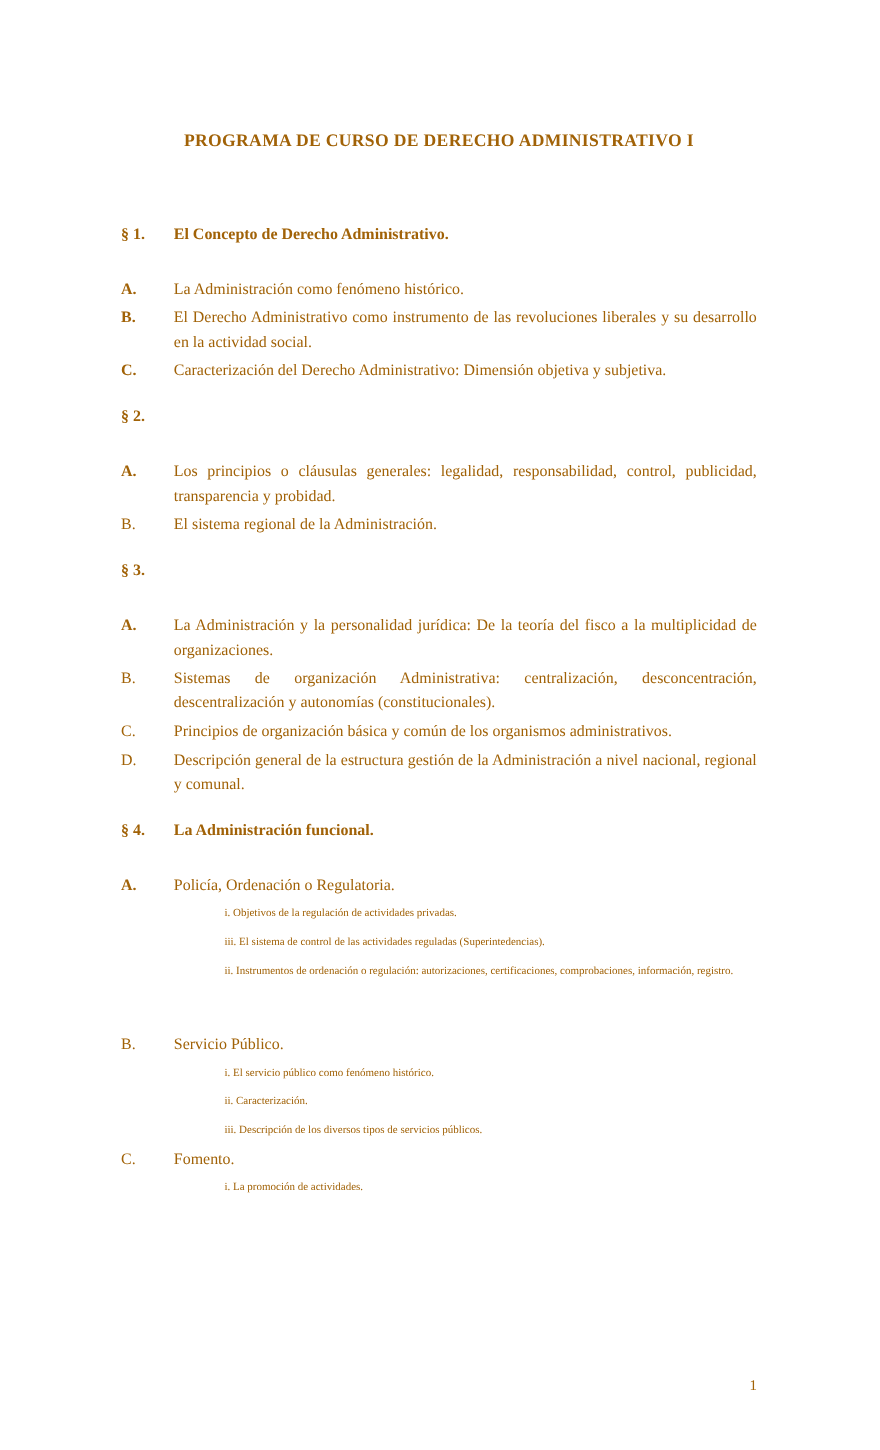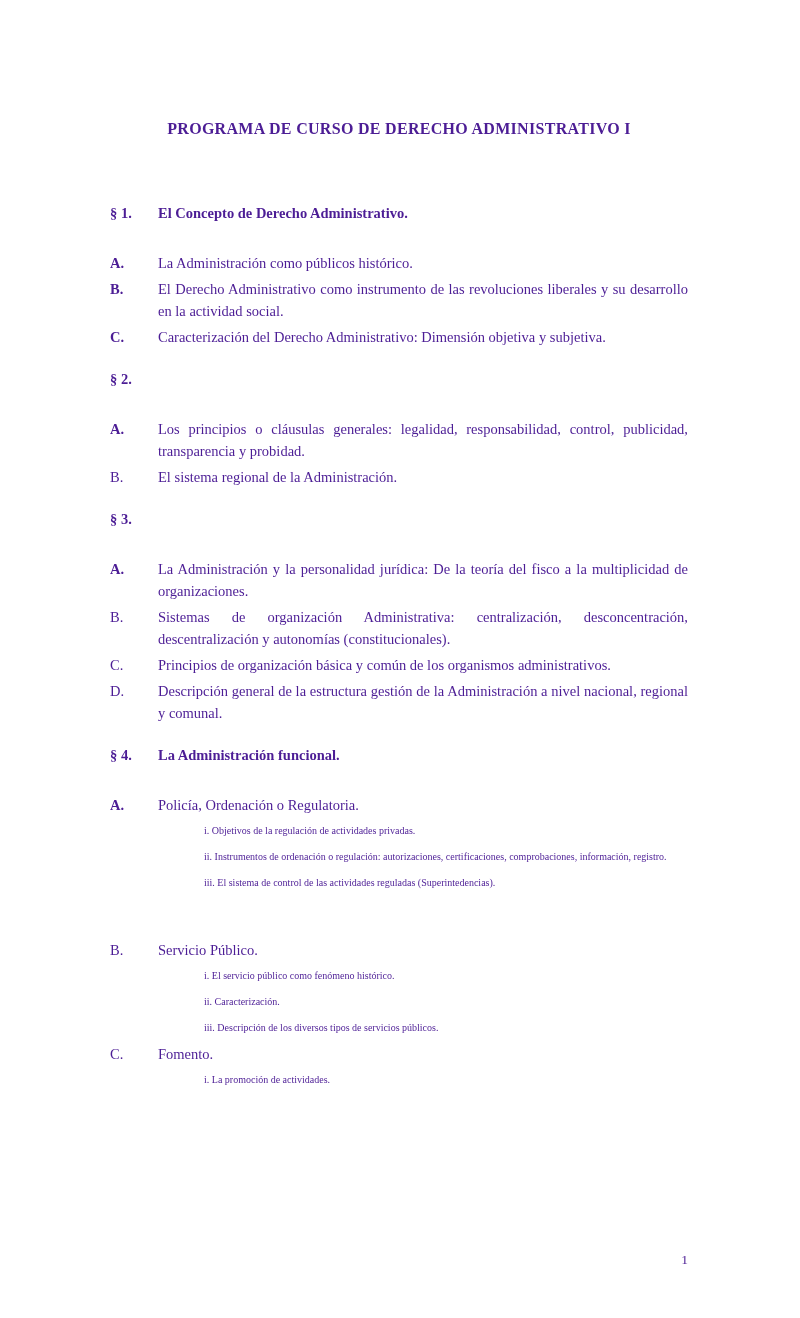--- a/index.html
+++ b/index.html
@@ -5,21 +5,21 @@
   html, body { margin: 0; padding: 0; background: #ffffff; }
   .page {
     position: relative;
     width: 800px;
     height: 1318px;
     box-sizing: border-box;
     padding: 118px 112px 0 110px;
     background: #ffffff;
     overflow: hidden;
     font-family: "Liberation Serif", "DejaVu Serif", serif;
-    color: #4c1d95;
+    color: #a16207;
   }
   .doc-title {
     font-size: 16px;
     font-weight: bold;
     text-align: center;
     line-height: 22px;
     letter-spacing: 0.3px;
     margin: 0 0 62px 0;
   }
   .section-heading {
@@ -72,21 +72,21 @@
   <h1 class="doc-title">PROGRAMA DE CURSO DE DERECHO ADMINISTRATIVO I</h1>
 
   <main id="blocks">
       <section class="section">
         <h2 class="section-heading">
           <span class="heading-number">§ 1.</span>
           <span class="heading-title">El Concepto de Derecho Administrativo.</span>
         </h2>
         <div class="item">
           <span class="item-marker bold">A.</span>
-          <p class="item-text">La Administración como públicos histórico.</p>
+          <p class="item-text">La Administración como fenómeno histórico.</p>
         </div>
         <div class="item">
           <span class="item-marker bold">B.</span>
           <p class="item-text">El Derecho Administrativo como instrumento de las revoluciones liberales y su desarrollo en la actividad social.</p>
         </div>
         <div class="item">
           <span class="item-marker bold">C.</span>
           <p class="item-text">Caracterización del Derecho Administrativo: Dimensión objetiva y subjetiva.</p>
         </div>
       </section>
@@ -127,22 +127,22 @@
       <section class="section">
         <h2 class="section-heading">
           <span class="heading-number">§ 4.</span>
           <span class="heading-title">La Administración funcional.</span>
         </h2>
         <div class="item">
           <span class="item-marker bold">A.</span>
           <p class="item-text">Policía, Ordenación o Regulatoria.</p>
         </div>
         <p class="subitem"><span>i.</span> <span>Objetivos de la regulación de actividades privadas.</span></p>
+        <p class="subitem"><span>iii.</span> <span>El sistema de control de las actividades reguladas (Superintedencias).</span></p>
         <p class="subitem"><span>ii.</span> <span>Instrumentos de ordenación o regulación: autorizaciones, certificaciones, comprobaciones, información, registro.</span></p>
-        <p class="subitem"><span>iii.</span> <span>El sistema de control de las actividades reguladas (Superintedencias).</span></p>
         <div class="item gap-before">
           <span class="item-marker">B.</span>
           <p class="item-text">Servicio Público.</p>
         </div>
         <p class="subitem"><span>i.</span> <span>El servicio público como fenómeno histórico.</span></p>
         <p class="subitem"><span>ii.</span> <span>Caracterización.</span></p>
         <p class="subitem"><span>iii.</span> <span>Descripción de los diversos tipos de servicios públicos.</span></p>
         <div class="item">
           <span class="item-marker">C.</span>
           <p class="item-text">Fomento.</p>

